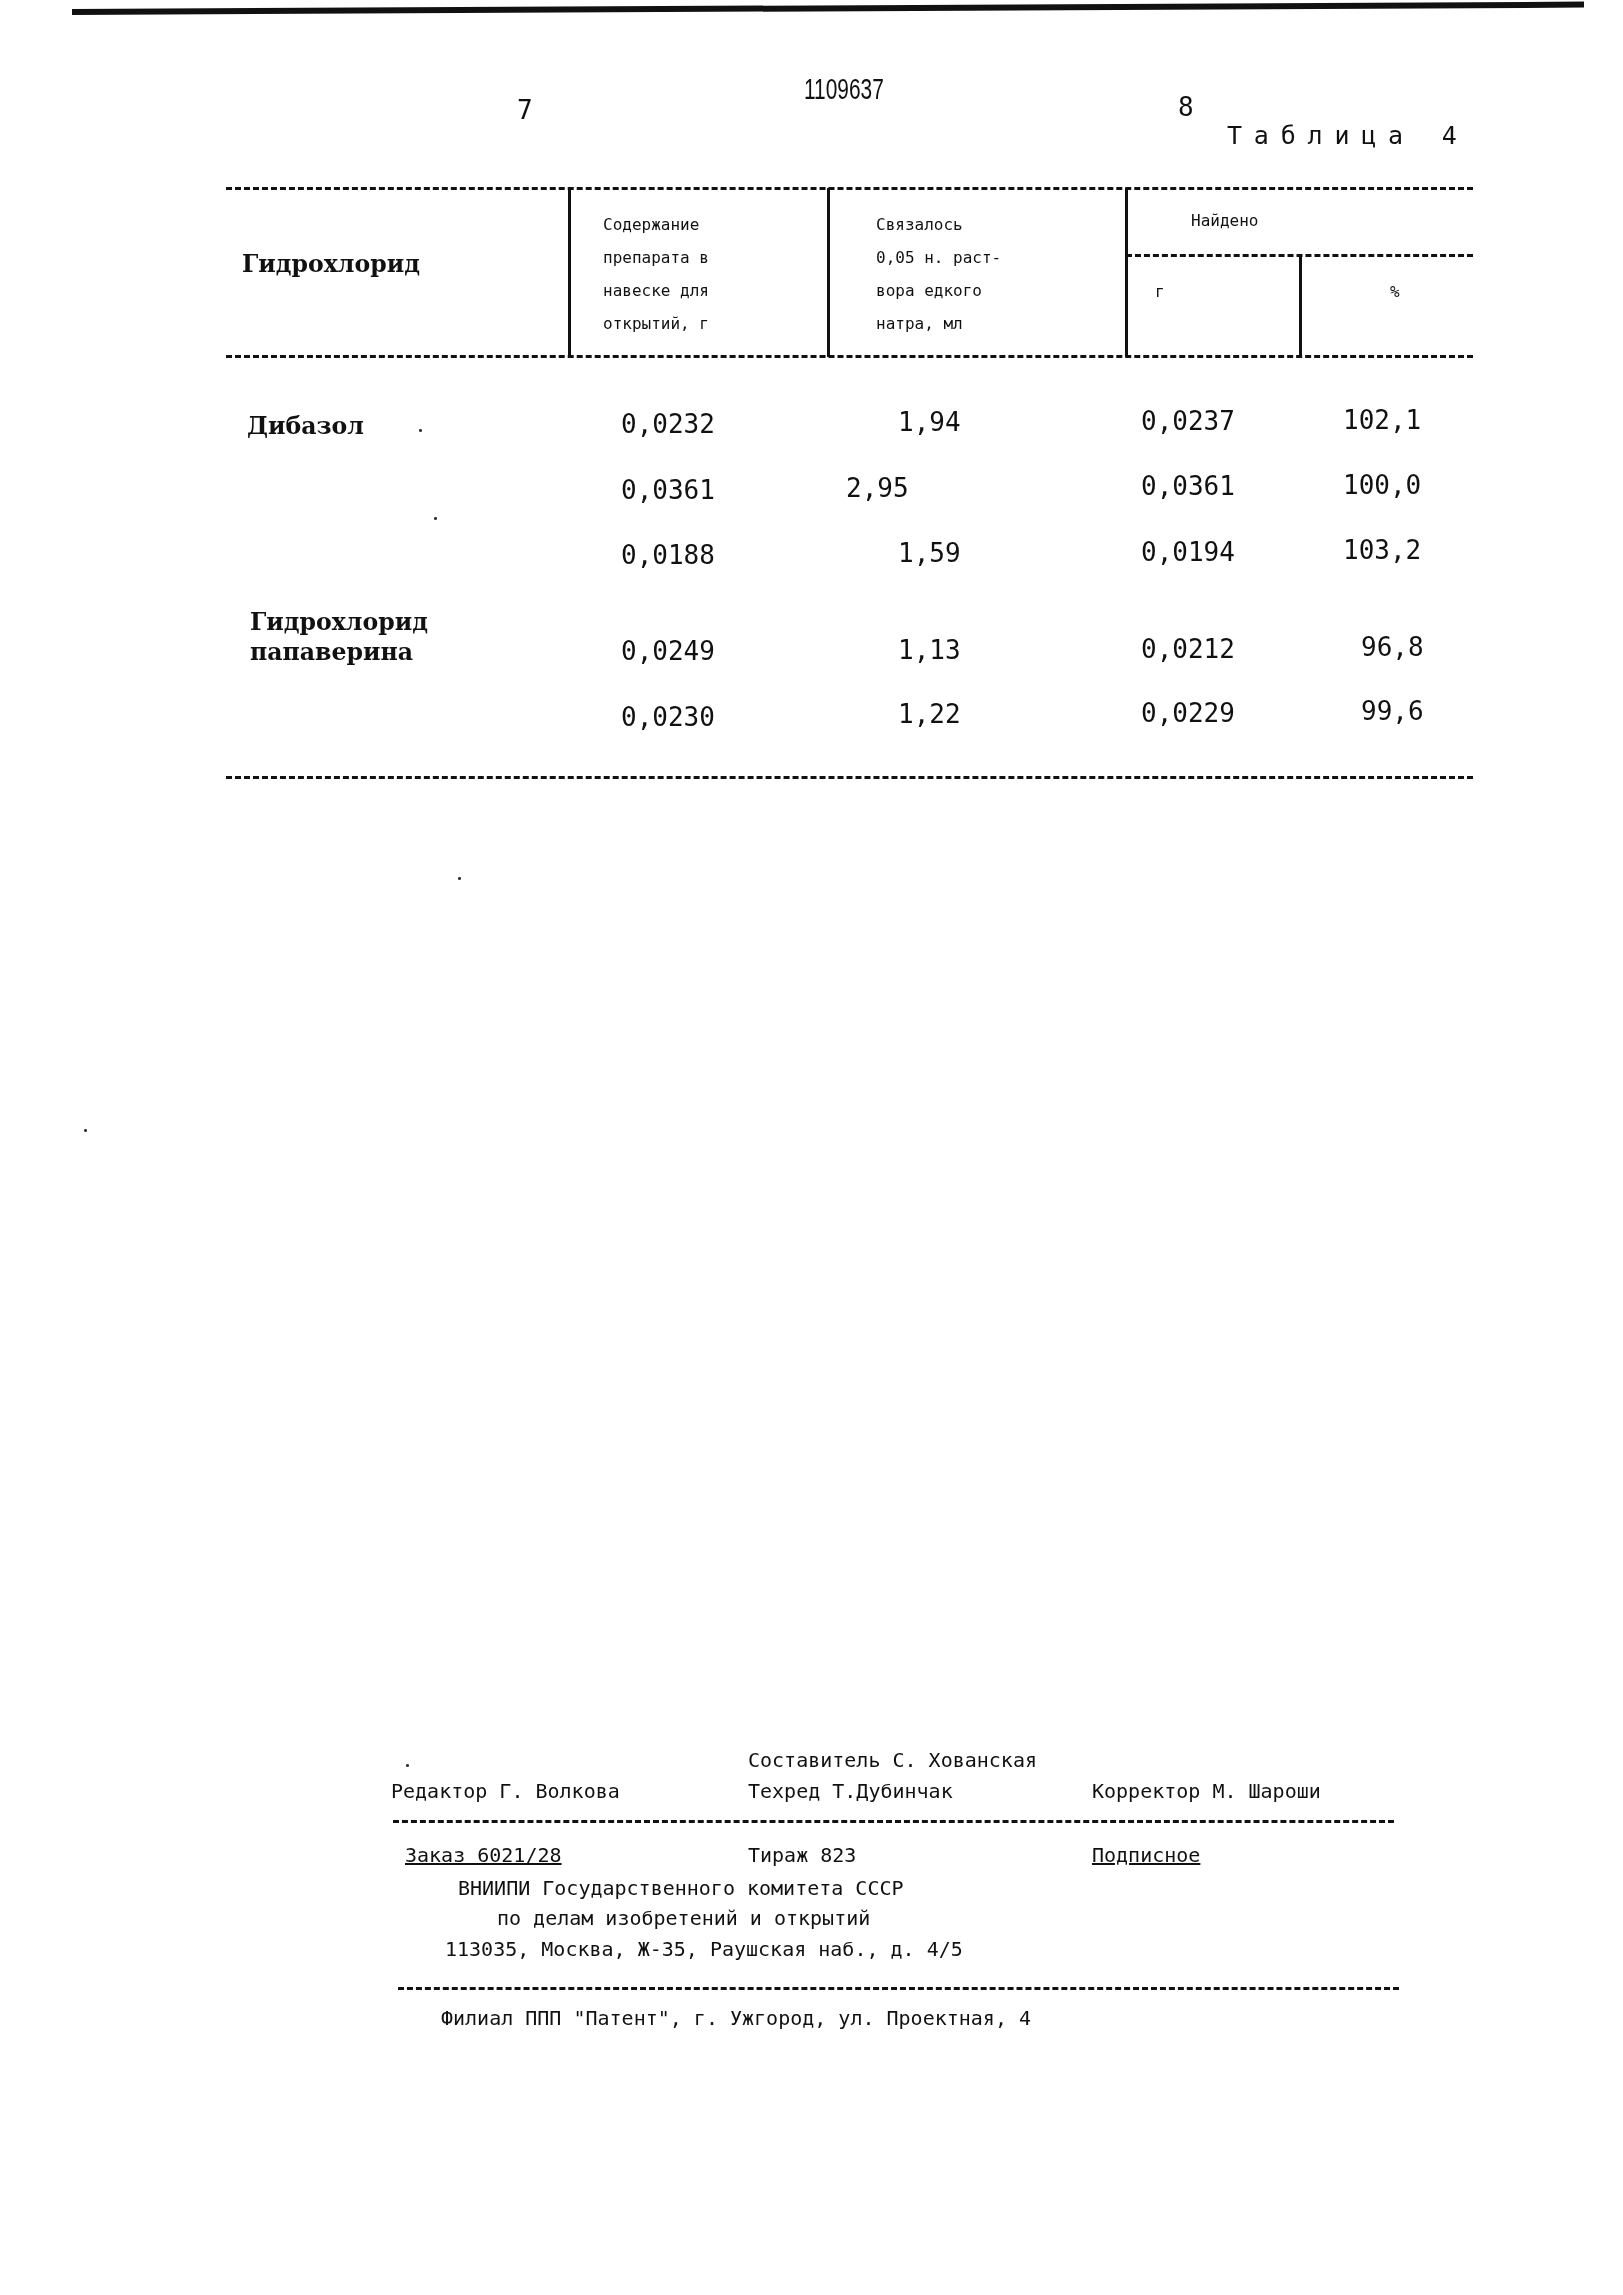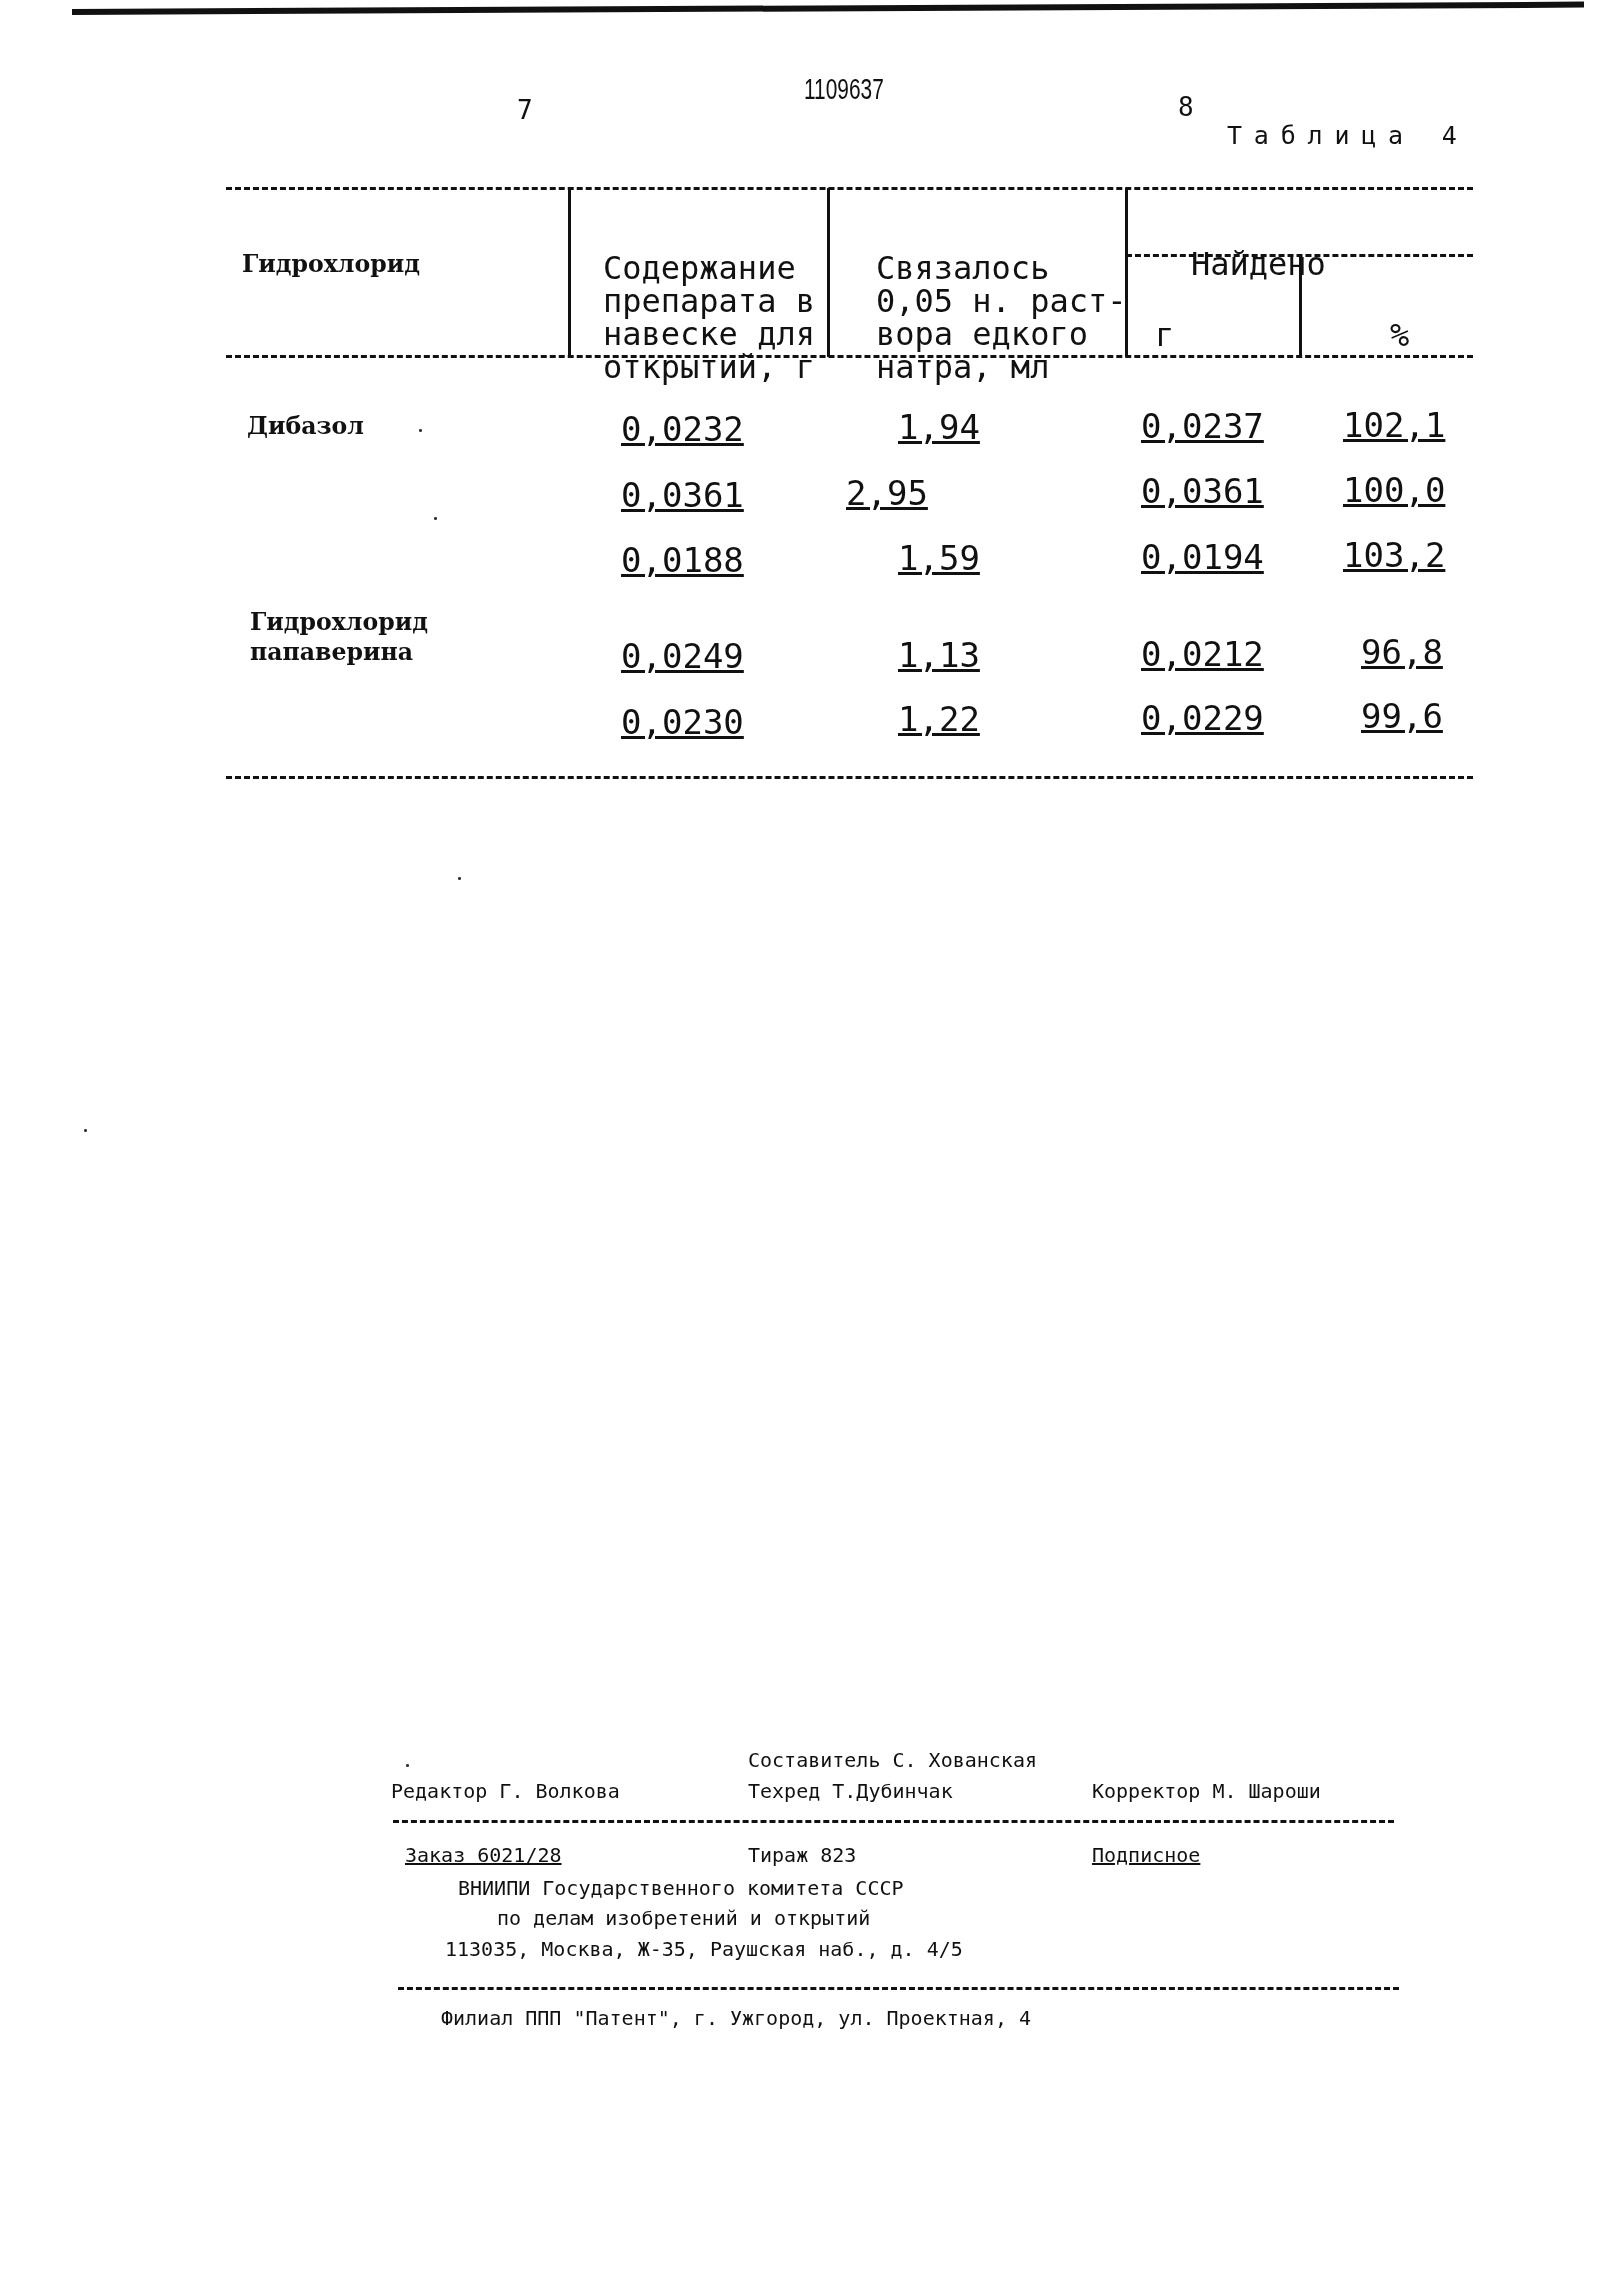--- a/index.html
+++ b/index.html
@@ -9,22 +9,22 @@
     color: #111111;
   }
   .abs { position: absolute; white-space: nowrap; }
   .top-rule {
     position: absolute; left: 72px; top: 9.2px; width: 1512px; height: 5.9px;
     background: #111; transform: rotate(-0.28deg); transform-origin: left center;
   }
   .pg { font-size: 26px; }
   .num-narrow { font-family: "Liberation Sans Narrow", "Liberation Sans", sans-serif; transform: scaleX(0.72); transform-origin: left top; font-size: 29px; }
   .tab-title { font-size: 25px; letter-spacing: 11.8px; }
-  .hdr { font-size: 32px; line-height: 33px; margin-top: 44px; }
-  .cell { font-size: 34px; text-decoration: underline; }
+  .hdr { font-size: 16px; line-height: 33px; }
+  .cell { font-size: 26px; }
   .ing { font-family: "DejaVu Serif", "Liberation Serif", serif; font-weight: bold; font-size: 23.6px; line-height: 30px; }
   .dash { position: absolute; height: 0; border-top: 3.3px dashed #111; }
   .vline { position: absolute; width: 2.6px; background: #111; }
   .foot { font-size: 20px; }
   .speck { position: absolute; width: 2.6px; height: 2.6px; background: #333; border-radius: 1.3px; }
 </style>
 </head>
 <body>
 
 <div class="top-rule"></div>

